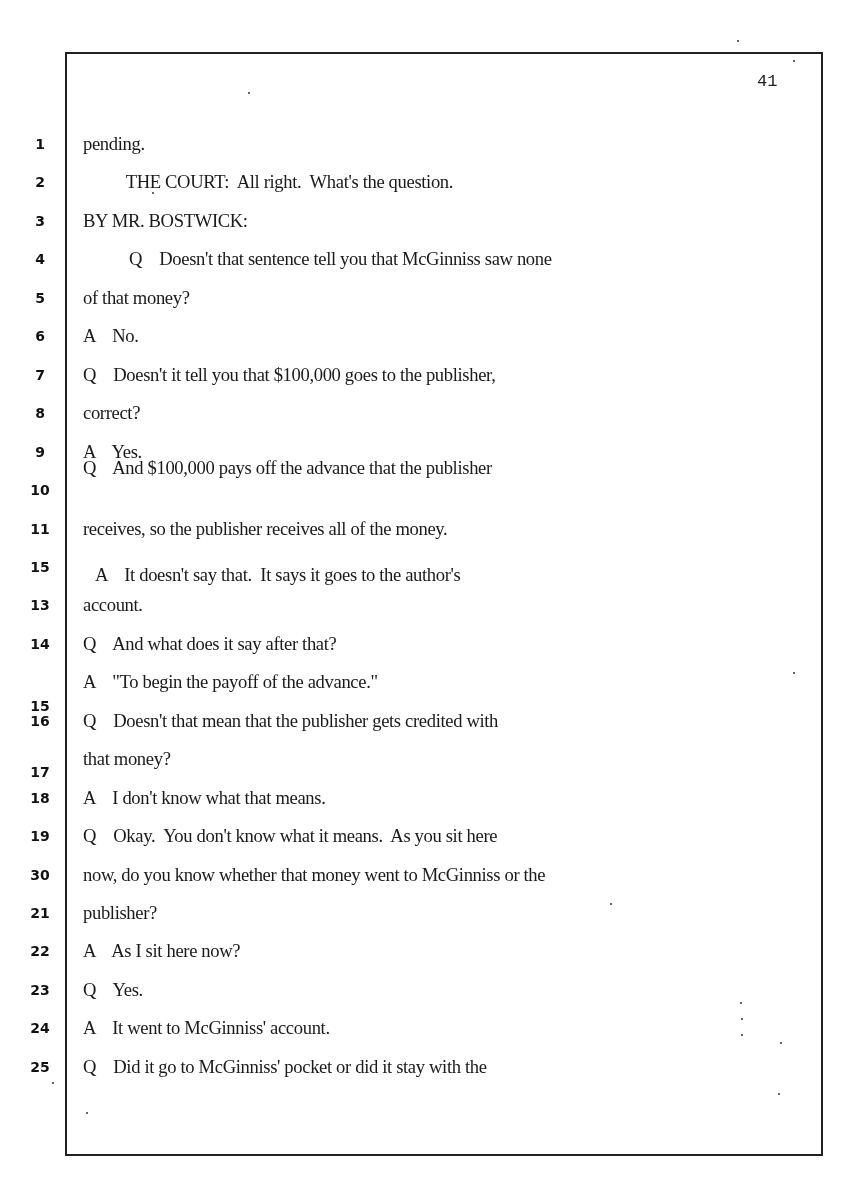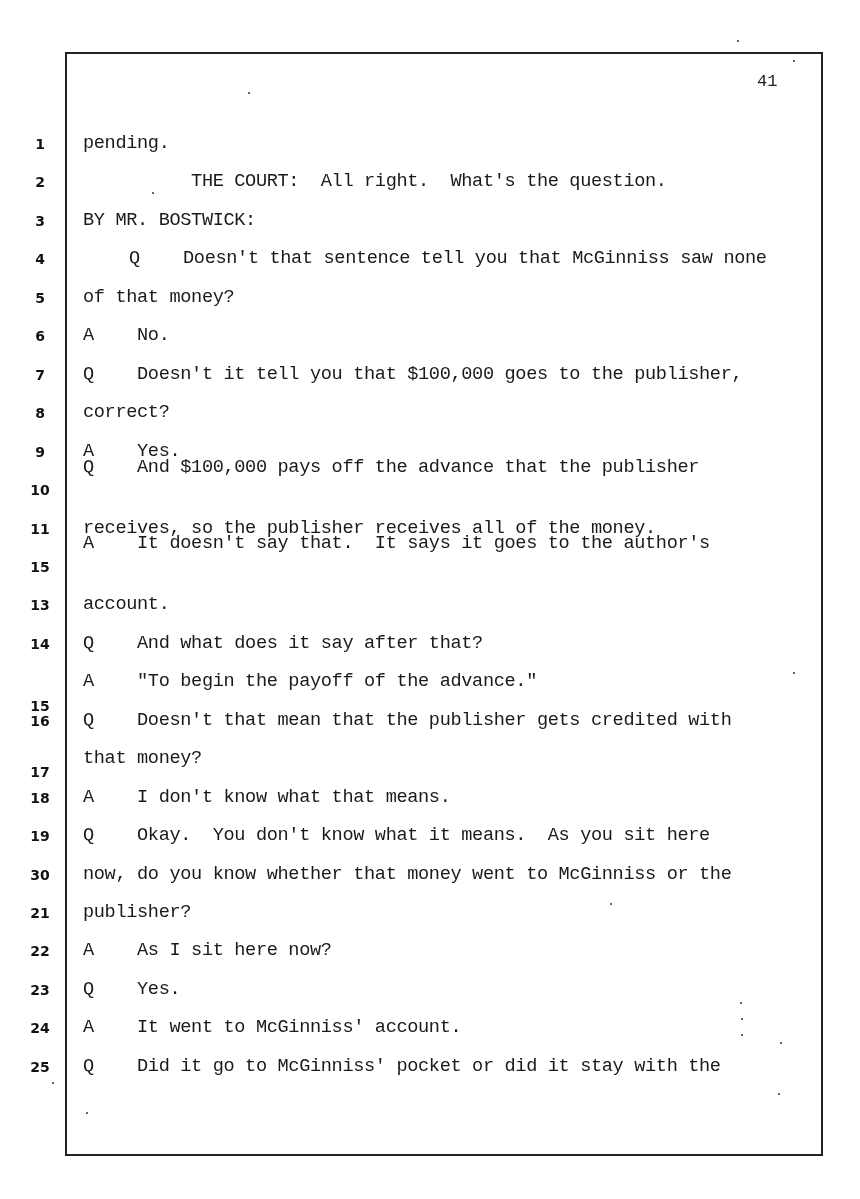--- a/index.html
+++ b/index.html
@@ -15,21 +15,21 @@
     font-family: "Liberation Mono", "DejaVu Sans Mono", monospace;
     font-size: 17px; color: #222;
   }
   .line-no {
     position: absolute; width: 40px; left: 20px; text-align: center;
     font-family: "DejaVu Sans", sans-serif; font-weight: bold;
     font-size: 14px; color: #111;
   }
   .line-text {
     position: absolute; left: 83px; white-space: pre;
-    font-family: Liberation Mono, monospace;
+    font-family: Liberation Serif, serif;
     font-size: 18.6px; color: #1a1a1a; letter-spacing: -0.35px;
   }
   .speck { position: absolute; width: 2px; height: 2px; background: #333; border-radius: 1px; }
 </style>
 </head>
 <body>
 
 <div class="frame"></div>
 <div class="page-num">41</div>
 
@@ -50,21 +50,21 @@
     <div class="line-text" style="top: 363.7px;">Q    Doesn't it tell you that $100,000 goes to the publisher,</div>
     <div class="line-no" style="top: 405.15px;">8</div>
     <div class="line-text" style="top: 402.15px;">correct?</div>
     <div class="line-no" style="top: 443.6px;">9</div>
     <div class="line-text" style="top: 440.6px;">A    Yes.</div>
     <div class="line-no" style="top: 482.05px;">10</div>
     <div class="line-text" style="top: 457px;">Q    And $100,000 pays off the advance that the publisher</div>
     <div class="line-no" style="top: 520.5px;">11</div>
     <div class="line-text" style="top: 517.5px;">receives, so the publisher receives all of the money.</div>
     <div class="line-no" style="top: 558.95px;">15</div>
-    <div class="line-text" style="top: 533px;">A    It doesn't say that.  It says it goes to the author's</div>
+    <div class="line-text" style="top: 564px; margin-left: 12px;">A    It doesn't say that.  It says it goes to the author's</div>
     <div class="line-no" style="top: 597.4px;">13</div>
     <div class="line-text" style="top: 594.4px;">account.</div>
     <div class="line-no" style="top: 635.85px;">14</div>
     <div class="line-text" style="top: 632.85px;">Q    And what does it say after that?</div>
     <div class="line-no" style="top: 698px;">15</div>
     <div class="line-text" style="top: 671.3px;">A    "To begin the payoff of the advance."</div>
     <div class="line-no" style="top: 712.75px;">16</div>
     <div class="line-text" style="top: 709.75px;">Q    Doesn't that mean that the publisher gets credited with</div>
     <div class="line-no" style="top: 764px;">17</div>
     <div class="line-text" style="top: 748.2px;">that money?</div>

